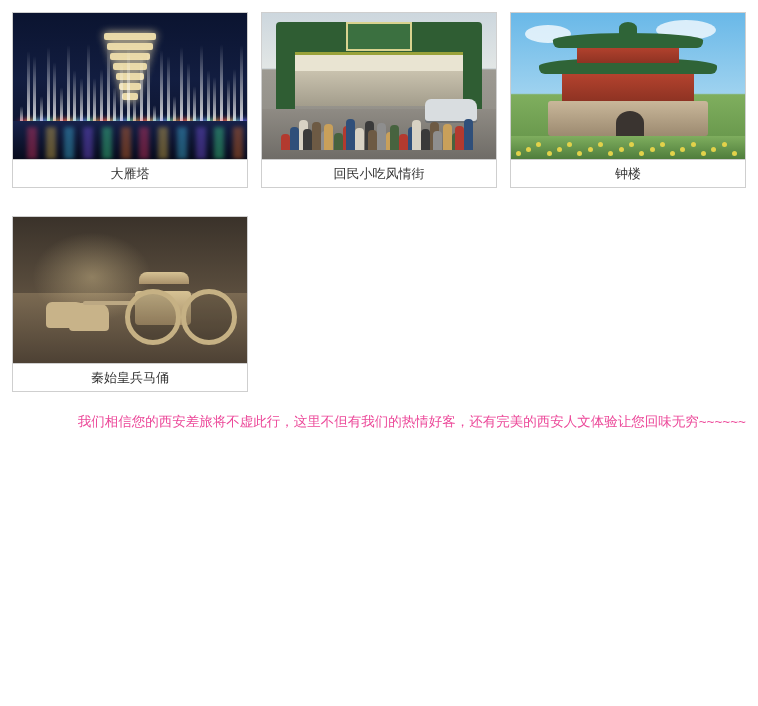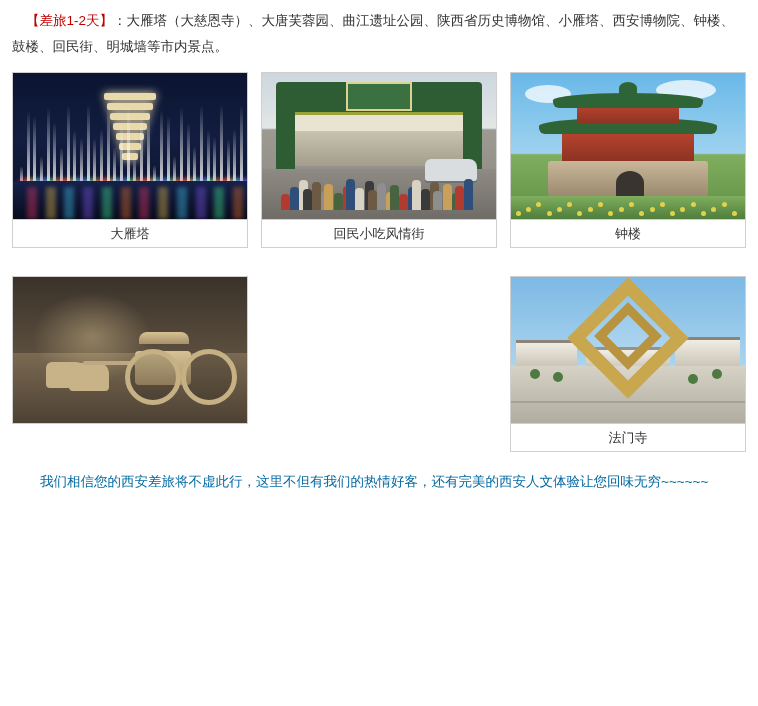--- a/index.html
+++ b/index.html
@@ -80,23 +80,24 @@
     border-bottom: 1px solid #cfcfcf;
     box-sizing: border-box;
     background: #ffffff;
   }
   .divider-space {
     height: 16px;
   }
   .closing {
     font-size: 13.5px;
     line-height: 27px;
-    color: #0369a1;
+    color: #ec4899;
     margin: 16px 4px 0 4px;
     text-indent: 28px;
+    text-align: right;
   }
 
   
   .scene { position: absolute; inset: 0; }
 
   
   .s-street { background: linear-gradient(#b9c6cf 0%, #cfd6d8 38%, #9d9a92 39%, #8a8781 100%); }
   .s-street .sky { position:absolute; left:0; top:0; right:0; height:38%; background:linear-gradient(#cdd7de,#e2e6e5); }
   .s-street .arch-top { position:absolute; left:6%; top:6%; width:88%; height:22%; background:#2f5d33; border-radius:4px 4px 0 0; box-shadow:0 3px 0 #24492a; }
   .s-street .arch-band { position:absolute; left:10%; top:27%; width:80%; height:13%; background:#e9e4d2; border-top:3px solid #9aa23a; border-bottom:3px solid #9aa23a; }
@@ -157,23 +158,20 @@
   .s-famen .tree { position:absolute; width:10px; height:10px; border-radius:50%; background:#4e7a42; }
   .s-famen .lane { position:absolute; left:0; right:0; bottom:14%; height:2px; background:#9b9789; opacity:.7; }
 </style>
 </head>
 <body>
 
 <div class="page">
 
 
 
-  <div class="section-head">
-    <span class="tag">【差旅1-2天】</span><span>：大雁塔（大慈恩寺）、大唐芙蓉园、曲江遗址公园、陕西省历史博物馆、小雁塔、西安博物院、钟楼、鼓楼、回民街、明城墙等市内景点。</span>
-  </div>
 
   <div class="gallery">
 
     <div class="card">
       <div class="thumb">
         <div class="scene s-fountain">
           <div class="pagoda" id="pagoda-1">
               <span style="top: 0px; width: 52px; height: 7px;"></span>
               <span style="top: 10px; width: 46px; height: 7px;"></span>
               <span style="top: 20px; width: 40px; height: 7px;"></span>
@@ -374,41 +372,24 @@
           <div class="spot" style="left:8%;top:10%;width:120px;height:90px;"></div>
           <div class="horse" style="left:14%;bottom:24%;width:40px;height:26px;"></div>
           <div class="horse" style="left:24%;bottom:22%;width:40px;height:28px;"></div>
           <div class="pole" style="left:30%;bottom:40%;width:70px;"></div>
           <div class="cab" style="left:52%;bottom:26%;width:56px;height:34px;"></div>
           <div class="cab" style="left:54%;bottom:54%;width:50px;height:12px;border-radius:8px 8px 0 0;"></div>
           <div class="wheel" style="left:48%;bottom:12%;width:46px;height:46px;"></div>
           <div class="wheel" style="left:72%;bottom:12%;width:46px;height:46px;"></div>
         </div>
       </div>
+      <div class="caption">秦始皇兵马俑</div>
     </div>
 
 
-    <div class="card">
-      <div class="thumb">
-        <div class="scene s-famen">
-          <div class="plaza"></div>
-          <div class="bldg" style="left:2%;width:26%;height:16%;"></div>
-          <div class="bldg" style="right:2%;width:28%;height:18%;"></div>
-          <div class="bldg" style="left:32%;width:36%;height:11%;"></div>
-          <div class="dia"></div>
-          <div class="dia2"></div>
-          <div class="lane"></div>
-          <div class="tree" style="left:8%;bottom:30%;"></div>
-          <div class="tree" style="left:18%;bottom:28%;"></div>
-          <div class="tree" style="right:10%;bottom:30%;"></div>
-          <div class="tree" style="right:20%;bottom:27%;"></div>
-        </div>
-      </div>
-      <div class="caption">法门寺</div>
-    </div>
 
   </div>
 
   <div class="closing">
     <span>我们相信您的西安差旅将不虚此行，这里不但有我们的热情好客，还有完美的西安人文体验让</span><span>您回味无穷~~~~~~</span>
   </div>
 
 </div>
 
 </body></html>

